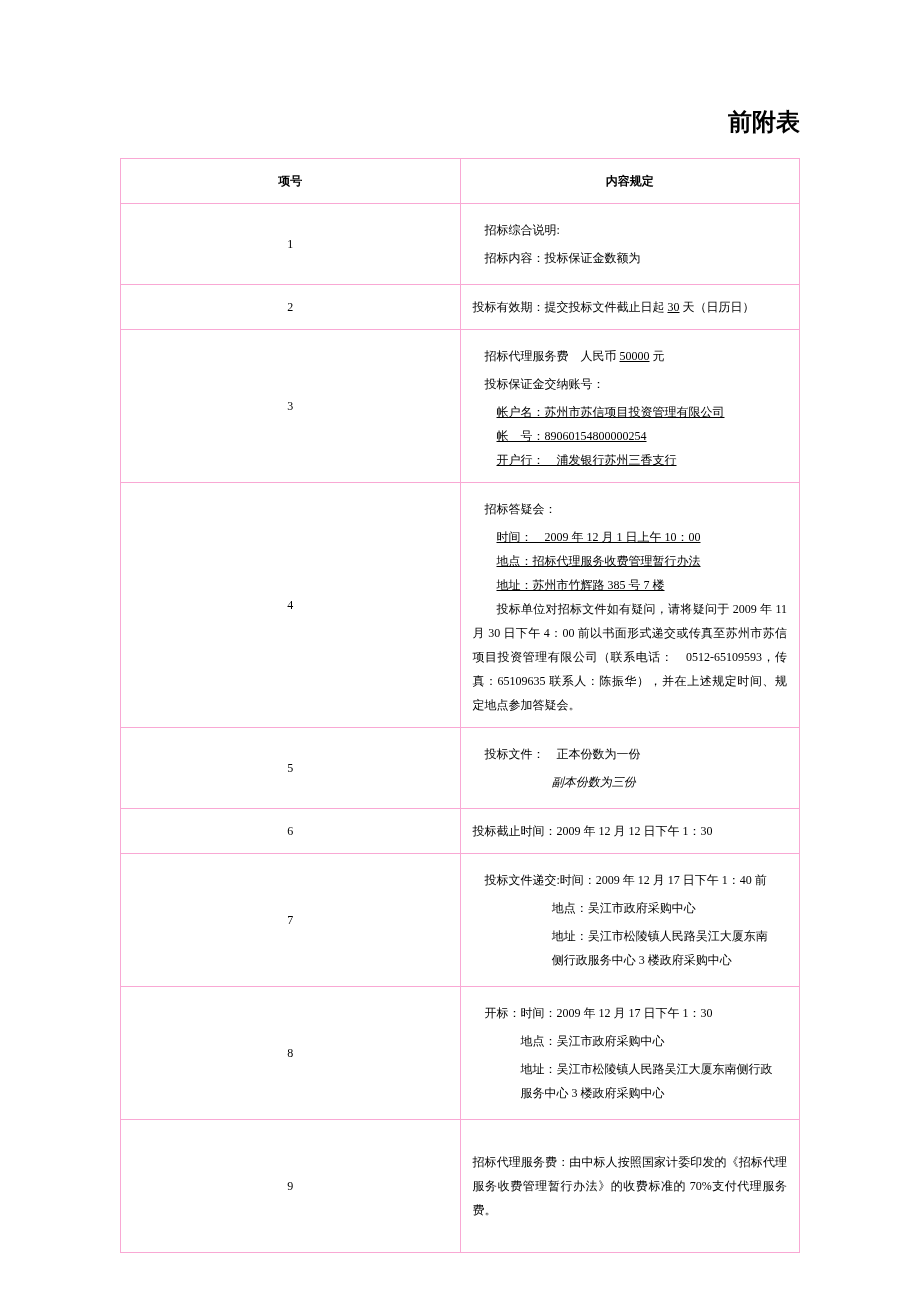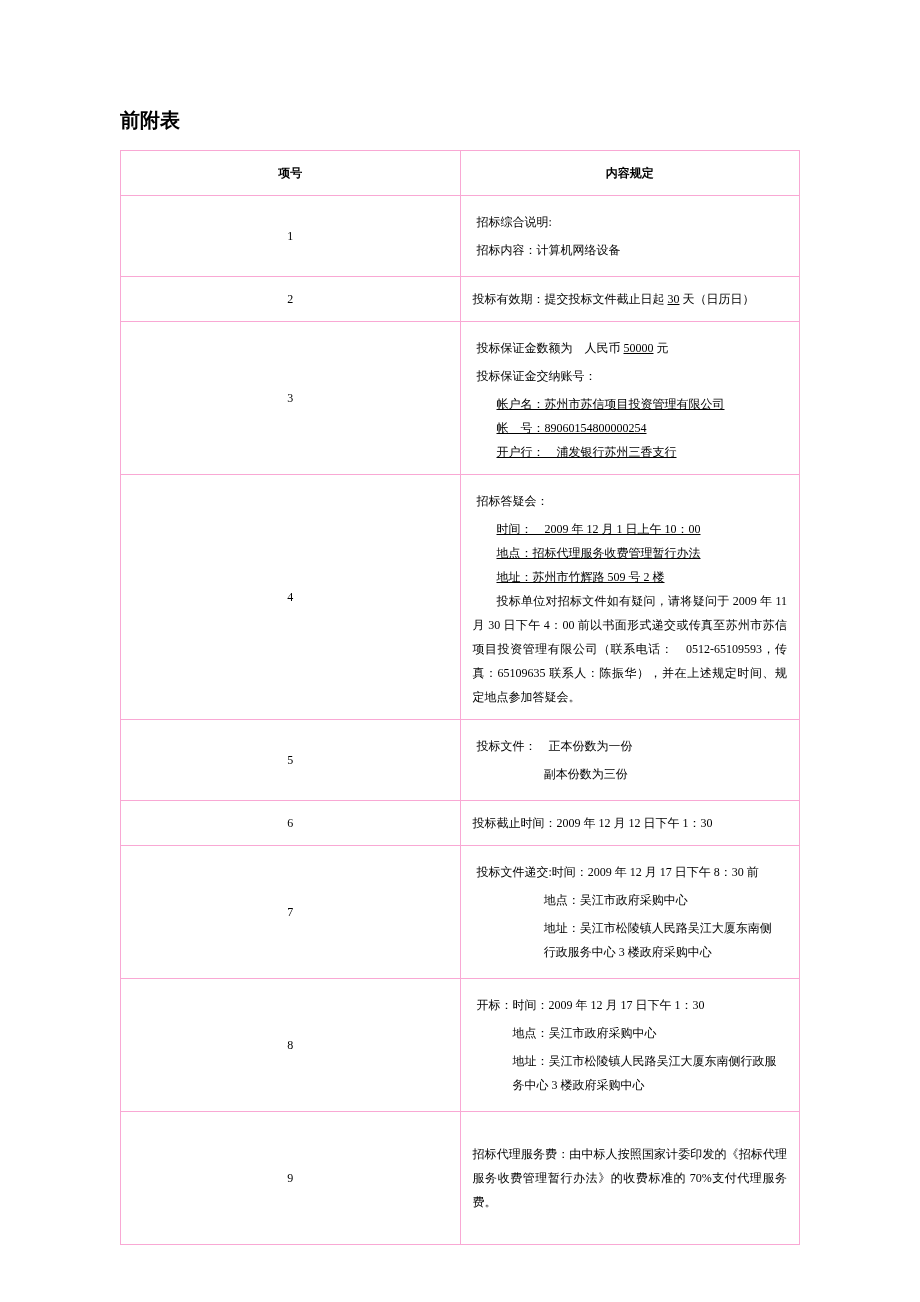--- a/index.html
+++ b/index.html
@@ -11,25 +11,25 @@
     color: #000;
     line-height: 2.0;
   }
   .page {
     width: 920px;
     min-height: 1302px;
     box-sizing: border-box;
     padding: 100px 120px 60px 120px;
   }
   .title {
-    text-align: left;
-    font-size: 20px;
+    text-align: right;
+    font-size: 24px;
     font-weight: bold;
     margin-bottom: 10px;
-    font-family: Liberation Serif, serif;
+    font-family: Liberation Mono, monospace;
   }
   table {
     width: 100%;
     border-collapse: collapse;
     table-layout: fixed;
   }
   th, td {
     border: 1px solid #f9a8d4;
     padding: 10px 12px;
     vertical-align: middle;
@@ -41,94 +41,94 @@
   }
   td.num {
     width: 50px;
     text-align: center;
   }
   .indent1 { padding-left: 2em; display: block; text-decoration: underline; }
   .block { display: block; }
   .u { text-decoration: underline; }
   .b { font-weight: normal; }
   .justify { text-align: justify; text-justify: inter-ideograph; }
-  .p { margin: 4px 4px; }
+  .p { margin: 4px 12px; }
 </style>
 </head>
 <body>
 
 <div class="page">
 
   <div class="title">前附表</div>
 
   <table>
     <tbody>
         <tr>
       <th class="num">项号</th>
       <th>内容规定</th>
     </tr>
 
     <tr>
       <td class="num">1</td>
       <td>
         <span class="block p">招标综合说明:</span>
-        <span class="block p">招标内容：计算机网络设备</span>
+        <span class="block p">招标内容：投标保证金数额为</span>
       </td>
     </tr>
 
     <tr>
       <td class="num">2</td>
       <td>
         <span>投标有效期：提交投标文件截止日起 </span><span class="u">30</span><span> 天（日历日）</span>
       </td>
     </tr>
 
     <tr>
       <td class="num">3</td>
       <td>
         <span class="block p">
-          <span>投标保证金数额为　人民币 </span><span class="u b">50000</span><span> 元</span>
+          <span>招标代理服务费　人民币 </span><span class="u b">50000</span><span> 元</span>
         </span>
         <span class="block p">投标保证金交纳账号：</span>
         <span class="block indent1">帐户名：苏州市苏信项目投资管理有限公司</span>
         <span class="block indent1">帐　号：89060154800000254</span>
         <span class="block indent1">开户行：　浦发银行苏州三香支行</span>
       </td>
     </tr>
 
     <tr>
       <td class="num">4</td>
       <td class="justify">
         <span class="block p">招标答疑会：</span>
         <span class="block indent1">时间：　2009 年 12 月 1 日上午 10：00</span>
         <span class="block indent1">地点：招标代理服务收费管理暂行办法</span>
-        <span class="block indent1">地址：苏州市竹辉路 509 号 2 楼</span>
+        <span class="block indent1">地址：苏州市竹辉路 385 号 7 楼</span>
         <span class="block" style="text-indent:2em;">投标单位对招标文件如有疑问，请将疑问于 2009 年 11 月 30 日下午 4：00 前以书面形式递交或传真至苏州市苏信项目投资管理有限公司（联系电话：　0512-65109593，传真：65109635 联系人：陈振华），并在上述规定时间、规定地点参加答疑会。</span>
       </td>
     </tr>
 
     <tr>
       <td class="num">5</td>
       <td>
         <span class="block p">投标文件：　正本份数为一份</span>
-        <span class="block p" style="padding-left:5.6em;">副本份数为三份</span>
+        <span class="block p" style="padding-left:5.6em;font-style:italic;">副本份数为三份</span>
       </td>
     </tr>
 
     <tr>
       <td class="num">6</td>
       <td>
         <span>投标截止时间：2009 年 12 月 12 日下午 1：30</span>
       </td>
     </tr>
 
     <tr>
       <td class="num">7</td>
       <td>
-        <span class="block p">投标文件递交:时间：2009 年 12 月 17 日下午 8：30 前</span>
+        <span class="block p">投标文件递交:时间：2009 年 12 月 17 日下午 1：40 前</span>
         <span class="block p" style="padding-left:5.6em;">地点：吴江市政府采购中心</span>
         <span class="block p" style="padding-left:5.6em;">地址：吴江市松陵镇人民路吴江大厦东南侧行政服务中心 3 楼政府采购中心</span>
       </td>
     </tr>
 
     <tr>
       <td class="num">8</td>
       <td>
         <span class="block p">开标：时间：2009 年 12 月 17 日下午 1：30</span>
         <span class="block p" style="padding-left:3em;">地点：吴江市政府采购中心</span>

